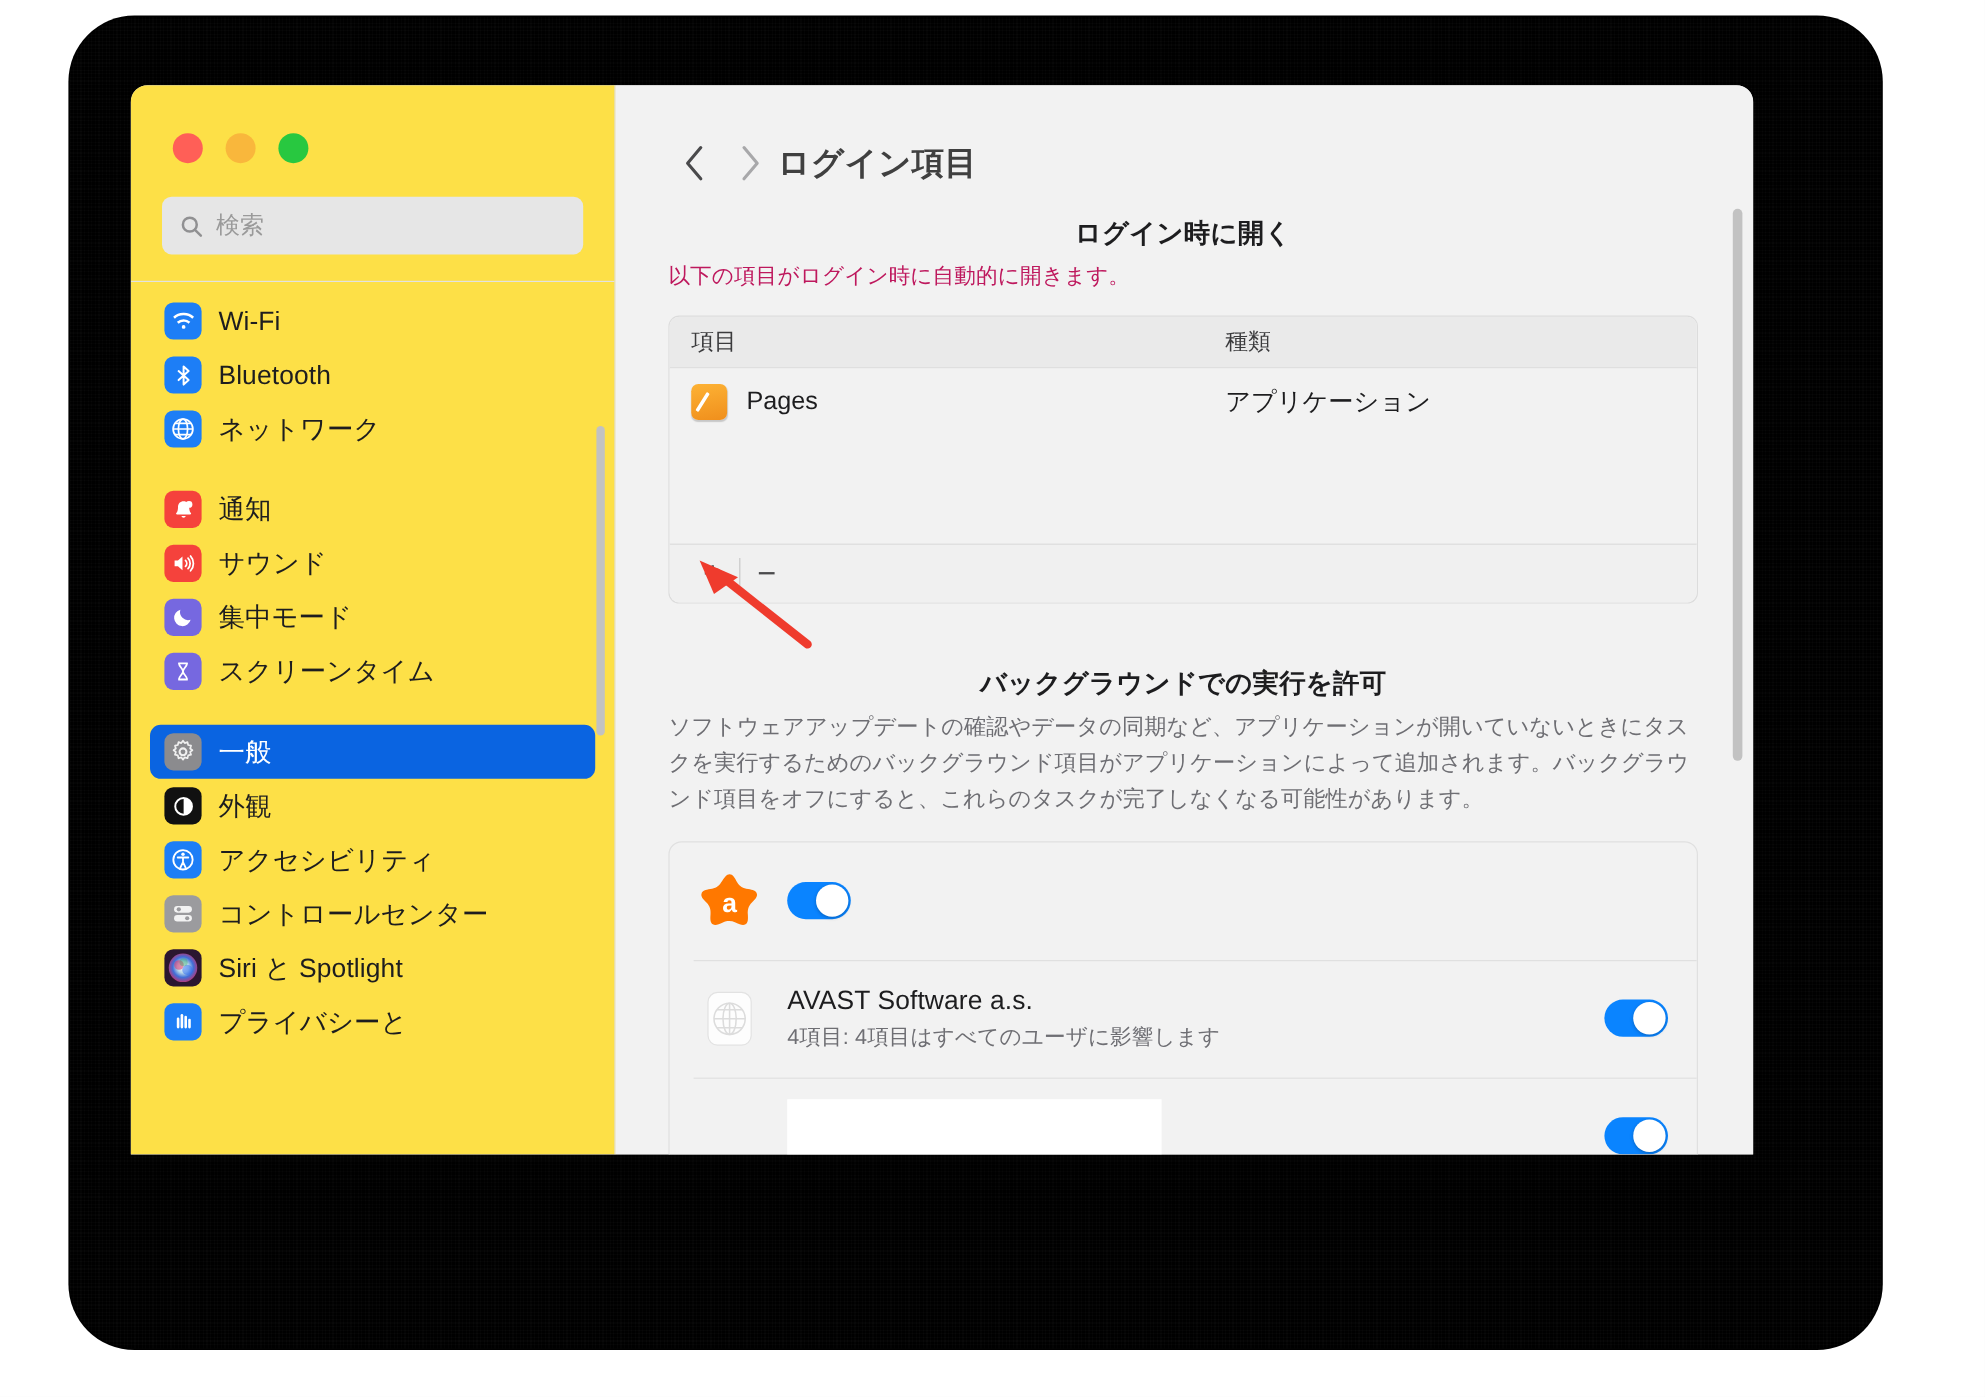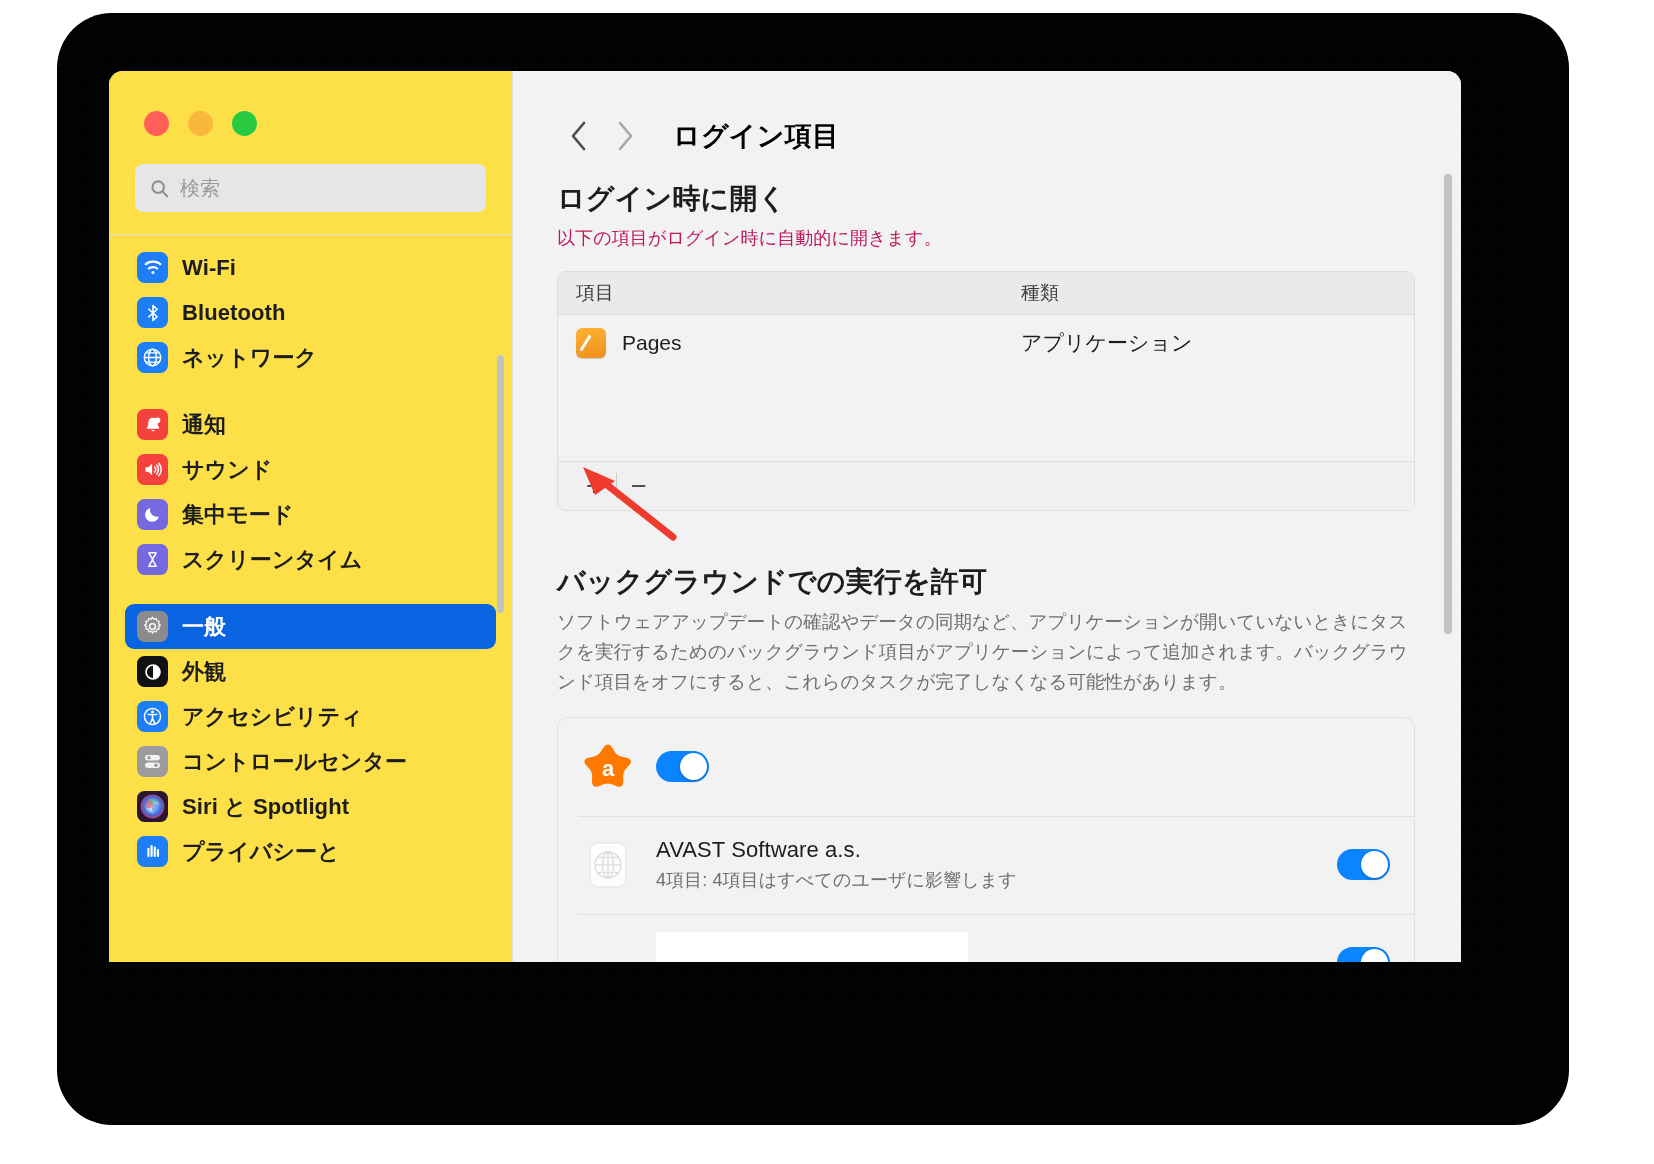--- a/index.html
+++ b/index.html
@@ -105,21 +105,20 @@
   .nav-group:last-child { margin-bottom: 0; }
 
   .nav-item {
     display: flex;
     align-items: center;
     gap: 14px;
     height: 45px;
     padding: 0 12px;
     border-radius: 9px;
     cursor: default;
-    font-weight: bold;
   }
   .nav-item.selected { background: #0a64e1; }
   .nav-item.selected .nav-label { color: #ffffff; }
 
   .nav-icon {
     width: 31px; height: 31px;
     border-radius: 7.5px;
     flex: 0 0 31px;
     display: flex; align-items: center; justify-content: center;
     overflow: hidden;
@@ -162,34 +161,34 @@
     height: 92px;
   }
   .chev-btn {
     width: 46px; height: 46px;
     display: flex; align-items: center; justify-content: center;
     cursor: default;
   }
   .page-title {
     font-size: 27px;
     font-weight: bold;
-    color: #000000;
-    margin-left: 25px;
+    color: #404040;
     letter-spacing: .3px;
   }
 
   .content {
     padding: 17px 46px 0 44px;
   }
 
   .section-title {
-    font-size: 28px;
+    font-size: 22px;
     font-weight: bold;
     color: #1d1d1f;
     letter-spacing: .2px;
+    text-align: center;
   }
   .section-sub {
     font-size: 18px;
     color: #be185d;
     margin-top: 7px;
     line-height: 1.5;
     letter-spacing: .1px;
   }
 
   

